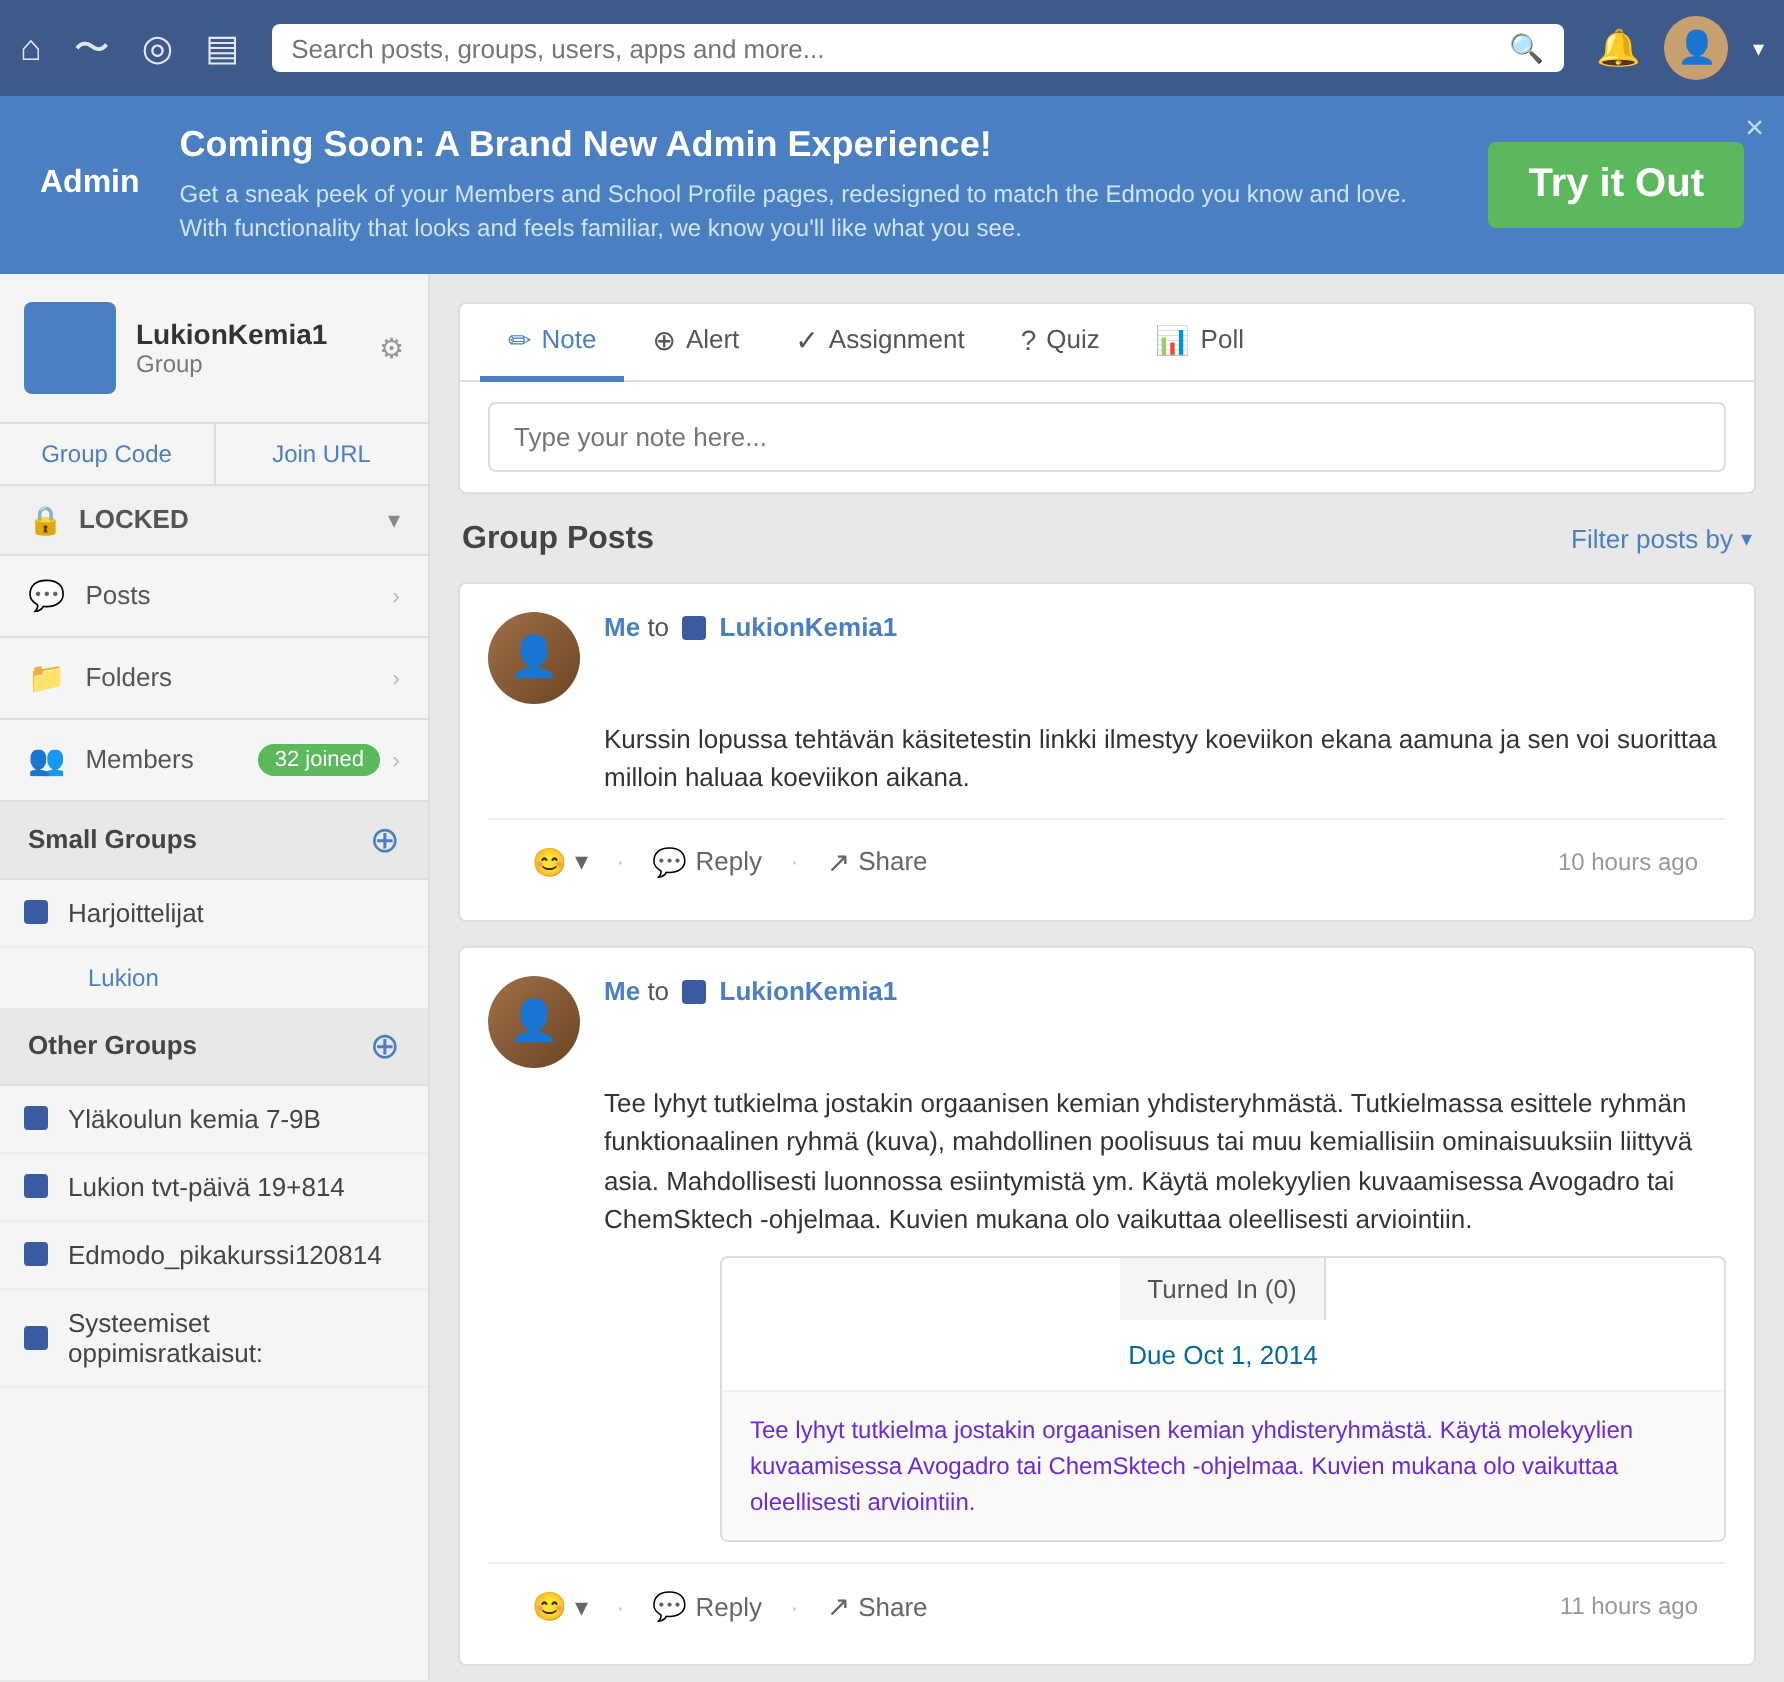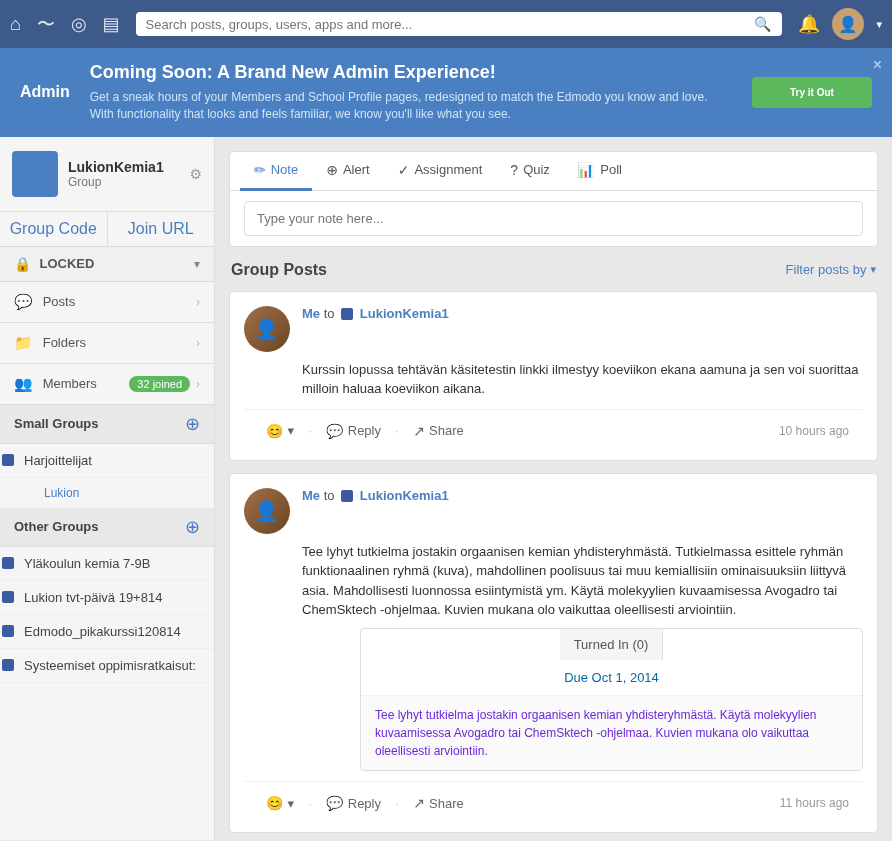--- a/index.html
+++ b/index.html
@@ -86,21 +86,21 @@
       color: #d0e4f7;
       font-size: 12px;
       line-height: 1.4;
     }
     .banner .try-btn {
       background: #5cb85c;
       color: #fff;
       border: none;
       padding: 10px 20px;
       border-radius: 4px;
-      font-size: 10px;
+      font-size: 20px;
       font-weight: bold;
       cursor: pointer;
       white-space: nowrap;
       min-width: 120px;
     }
     .banner .close-btn {
       position: absolute;
       top: 8px;
       right: 10px;
       color: #fff;
@@ -155,21 +155,21 @@
     .settings-icon { color: #999; font-size: 14px; cursor: pointer; }
 
     .group-tabs {
       display: flex;
       border-bottom: 1px solid #ddd;
     }
     .group-tab {
       flex: 1;
       padding: 8px;
       text-align: center;
-      font-size: 16px;
+      font-size: 12px;
       color: #4a7fc1;
       cursor: pointer;
       border-right: 1px solid #ddd;
     }
     .group-tab:last-child { border-right: none; }
 
     .sidebar-item {
       display: flex;
       align-items: center;
       padding: 11px 14px;
@@ -218,21 +218,21 @@
       border: none;
       color: #4a7fc1;
       font-size: 18px;
       cursor: pointer;
       line-height: 1;
     }
 
     .group-link {
       display: flex;
       align-items: center;
-      padding: 9px 14px 9px 2px;
+      padding: 9px 14px 9px 12px;
       border-bottom: 1px solid #eee;
       cursor: pointer;
       font-size: 13px;
       color: #444;
     }
     .group-link .group-dot {
       width: 12px;
       height: 12px;
       border-radius: 2px;
       margin-right: 10px;
@@ -462,21 +462,21 @@
     <span class="dropdown-arrow">▾</span>
   </div>
 </nav>
 
 <div class="banner">
   <div class="banner-left">
     <span style="color:#fff; font-size:16px; font-weight:bold;">Admin</span>
   </div>
   <div class="banner-content">
     <h2>Coming Soon: A Brand New Admin Experience!</h2>
-    <p>Get a sneak hours of your Members and School Profile pages, redesigned to match the Edmodo you know and love. With functionality that looks and feels familiar, we know you'll like what you see.</p>
+    <p>Get a sneak peek of your Members and School Profile pages, redesigned to match the Edmodo you know and love. With functionality that looks and feels familiar, we know you'll like what you see.</p>
   </div>
   <button class="try-btn">Try it Out</button>
   <button class="close-btn">×</button>
 </div>
 
 <div class="main-layout">
 
   <aside class="sidebar">
 
     <div class="group-header">

